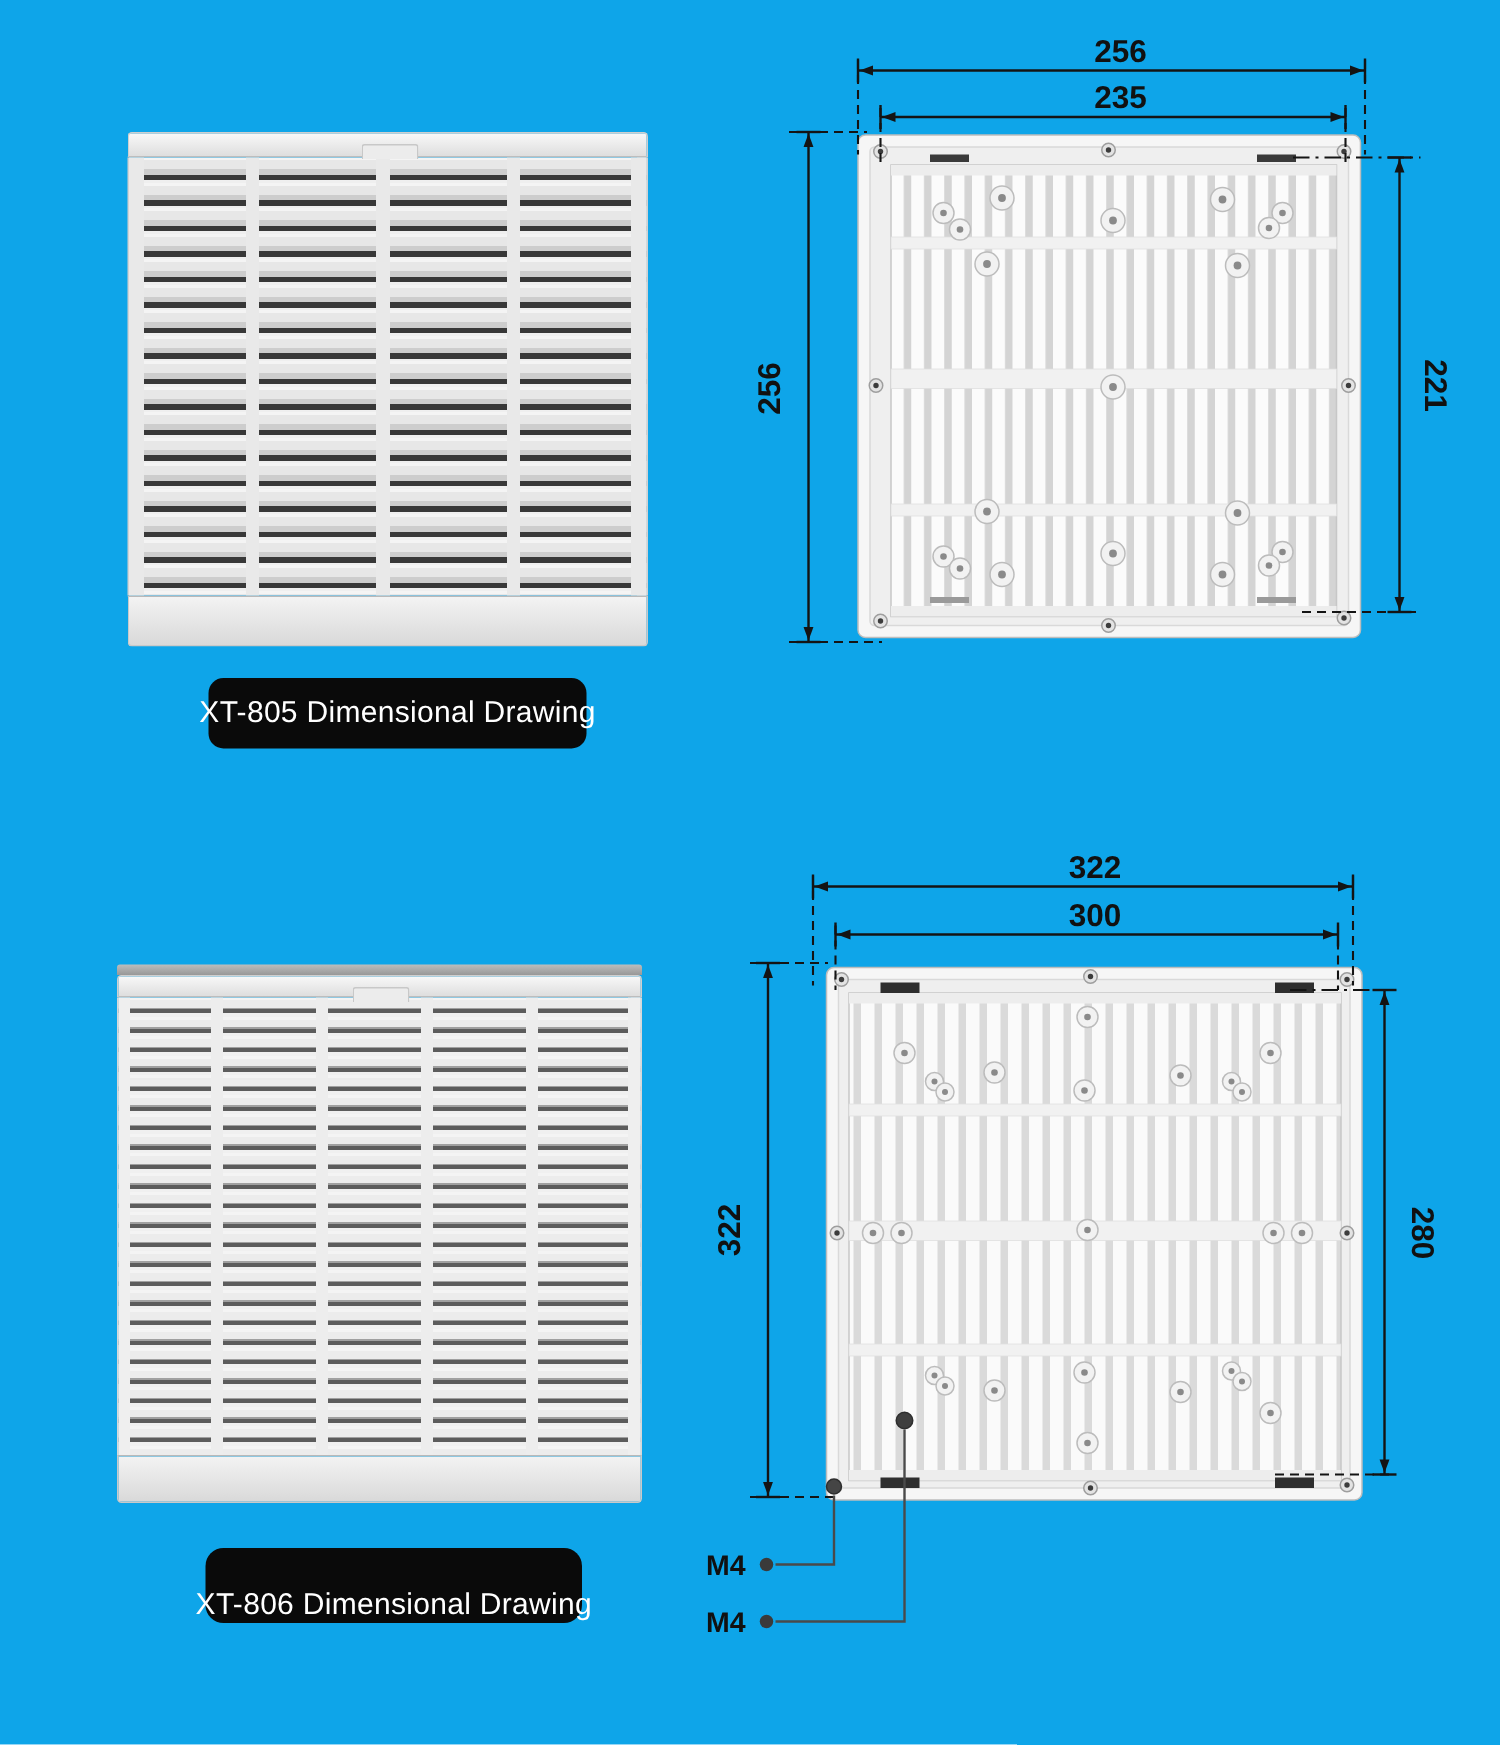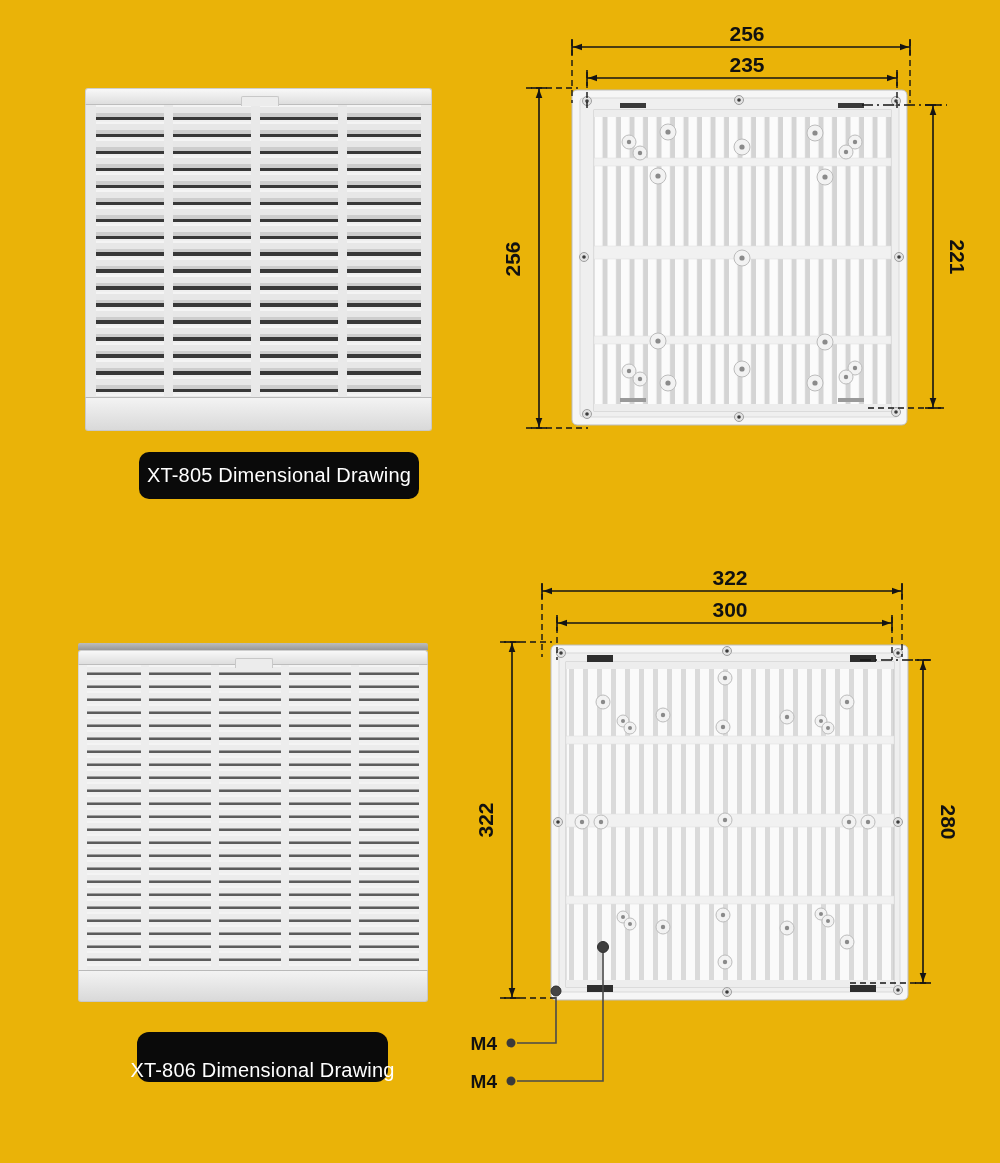--- a/index.html
+++ b/index.html
@@ -1,17 +1,17 @@
 <!DOCTYPE html>
 <html><head>
 <meta charset="utf-8">
 <style>
   html,body { margin:0; padding:0; background:#ffffff; }
   .canvas {
-    position:relative; width:1000px; height:1163px; background:#eab308;
+    position:relative; width:1000px; height:1163px; background:#0ea5e9;
     font-family:"Liberation Sans", sans-serif; overflow:hidden;
   }
 
   
   .photo { position:absolute; }
   .photo .cap {
     position:relative; height:15px;
     background:linear-gradient(#f8f8f8,#dedede);
     border:1px solid #cfcfcf; border-bottom:1px solid #bdbdbd;
     border-radius:3px 3px 0 0;
@@ -59,21 +59,21 @@
         #5c5c5c 8px 10.5px, #f0f0f0 10.5px 13px);
   }
   .photo-806 .base { height:30px; }
 
   
   .badge {
     position:absolute; background:#0a0a0a; color:#ffffff;
     display:flex; align-items:center; justify-content:center;
     font-size:20px; letter-spacing:0.2px; white-space:nowrap;
   }
-  .badge-805 { left:139px; top:452px; width:280px; height:47px; border-radius:10px; }
+  .badge-805 { left:139px; top:452px; width:252px; height:47px; border-radius:10px; }
   .badge-806 { left:137px; top:1032px; width:251px; height:50px; border-radius:12px;align-items:flex-end; }
 
   
   svg.drawing-layer { position:absolute; left:0; top:0; }
   .dimline   { stroke:#141414; stroke-width:1.6; fill:none; }
   .extdash   { stroke:#141414; stroke-width:1.4; fill:none; stroke-dasharray:6 4; }
   .extdashdot{ stroke:#141414; stroke-width:1.4; fill:none; stroke-dasharray:11 4 2 4; }
   .arrow     { fill:#141414; stroke:none; }
   .dimtext   { fill:#111111; font-weight:bold; font-size:21px;
                font-family:"Liberation Sans", sans-serif; }

